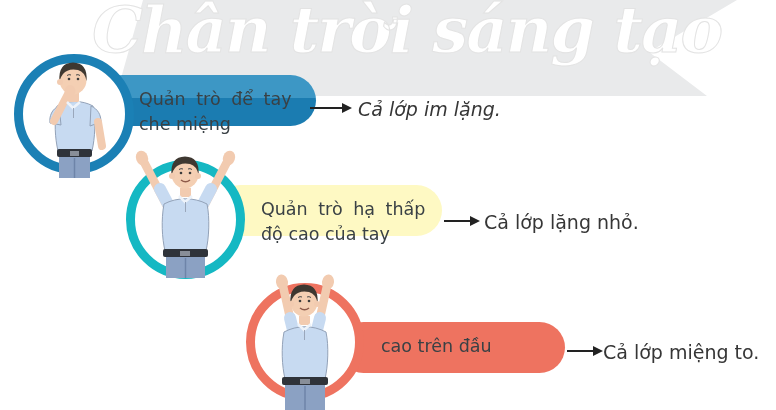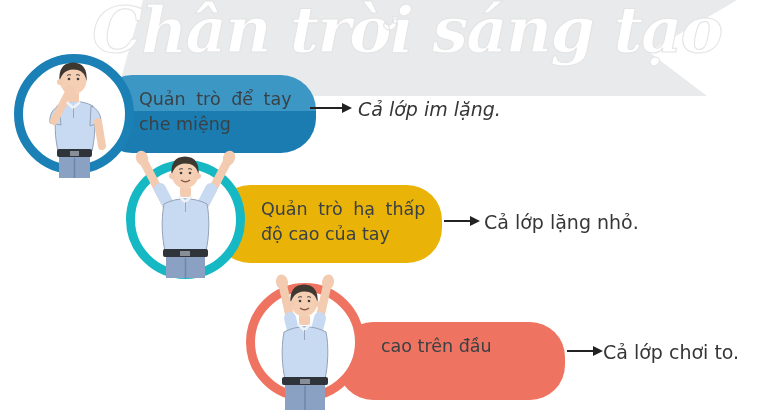--- a/index.html
+++ b/index.html
@@ -17,26 +17,26 @@
     font-family:"DejaVu Serif","Liberation Serif",serif;
     font-style:italic;font-weight:bold;font-size:64px;letter-spacing:-2px;
     color:#ffffff;-webkit-text-stroke:1px #e3e3e3;
   }
   
   .rule-label{
     position:absolute;left:6px;top:6px;z-index:2;
     font-size:19px;color:#3a3a3a;
   }
   
-  .pill{position:absolute;height:78px;border-radius:35px;z-index:2;box-sizing:border-box;}
+  .pill{position:absolute;height:51px;border-radius:35px;z-index:2;box-sizing:border-box;}
   .pill .ln{font-size:17.5px;line-height:1.42;color:#3a4145;white-space:nowrap;}
   .pill .ws{word-spacing:5px;}
   .pill1{left:97px;top:75px;width:219px;padding:12px 0 0 42px;
     background:linear-gradient(180deg,#3d97c5 0%,#3d97c5 46%,#1b7cb1 46%,#1b7cb1 100%);}
-  .pill2{left:215px;top:185px;width:227px;padding:12px 0 0 46px;background:#eab308;}
+  .pill2{left:215px;top:185px;width:227px;padding:12px 0 0 46px;background:#fef9c3;}
   .pill3{left:338px;top:322px;width:227px;padding:12px 0 0 43px;background:#ee7360;}
   
   .circle{position:absolute;background:#fff;border-radius:50%;z-index:3;box-sizing:border-box;}
   .c1{left:14px;top:54px;width:120px;height:120px;border:9px solid #1b80b5;}
   .c2{left:126px;top:160px;width:119px;height:119px;border:9px solid #15b8c3;}
   .c3{left:246px;top:283px;width:118px;height:118px;border:9px solid #ee7360;}
   
   .figure{position:absolute;z-index:4;}
   .f1{left:26px;top:60px;}
   .f2{left:128px;top:148px;}
@@ -149,15 +149,15 @@
     <circle cx="68" cy="30" r="3" fill="#f2cbb0"></circle>
     <circle cx="51" cy="27" r="1.3" fill="#3c3c3c"></circle>
     <circle cx="60" cy="27" r="1.3" fill="#3c3c3c"></circle>
     <path d="M49,23.5 q2,-1.5 4,-0.5" stroke="#4a4a4a" stroke-width="1" fill="none"></path>
     <path d="M58,23 q2,-1 4,0.5" stroke="#4a4a4a" stroke-width="1" fill="none"></path>
     <path d="M51,34 q4.5,3.5 9,0" stroke="#8d5a4a" stroke-width="1.5" fill="none"></path>
     <path d="M49,50 L55,56 L62,50" stroke="#eef3fa" stroke-width="2.5" fill="none"></path>
     <line x1="55.5" y1="56" x2="55.5" y2="66" stroke="#9aa7bb" stroke-width="1"></line>
   </svg>
   <div class="arrow a3"></div>
-  <div class="result r3">Cả lớp chơi to.</div>
+  <div class="result r3">Cả lớp miệng to.</div>
 
 </div>
 
 </body></html>

